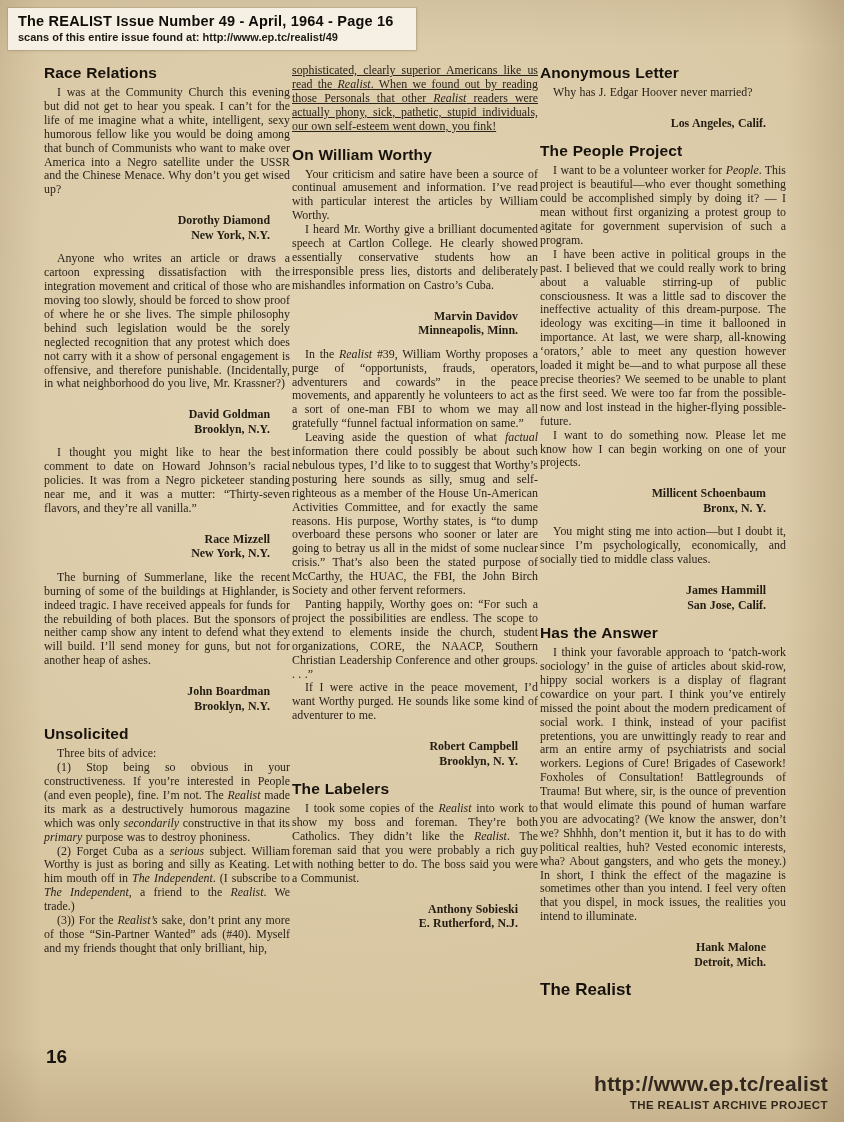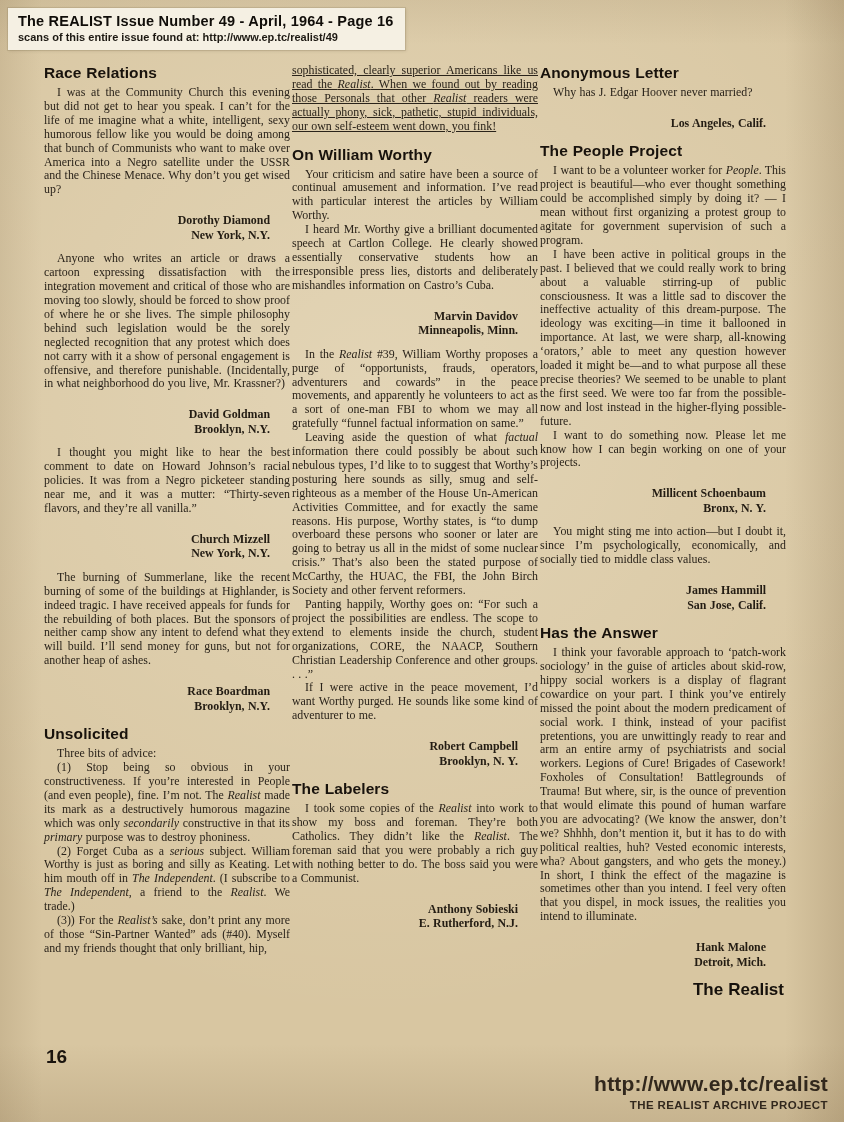--- a/index.html
+++ b/index.html
@@ -14,21 +14,21 @@
       linear-gradient(90deg, rgba(110,85,50,0.14), rgba(0,0,0,0) 5%, rgba(0,0,0,0) 93%, rgba(110,85,50,0.20)),
       linear-gradient(180deg, rgba(110,85,50,0.10), rgba(0,0,0,0) 4%, rgba(0,0,0,0) 93%, rgba(110,85,50,0.16));
     font-family: "Liberation Serif", serif;
     color: #2a231a;
   }
   .scan-label {
     position: absolute;
     left: 8px;
     top: 8px;
     background: #f5f0e3;
-    padding: 5px 11px 6px 10px;
+    padding: 5px 22px 6px 10px;
     box-shadow: 0 0 0 1px rgba(60,45,20,0.10), 1px 1px 3px rgba(60,45,20,0.15);
   }
   .scan-title {
     font-family: "Liberation Sans", sans-serif;
     font-weight: 700;
     font-size: 14.5px;
     line-height: 17px;
     color: #100d09;
     letter-spacing: 0.2px;
   }
@@ -78,21 +78,21 @@
     padding-right: 20px;
     margin: 16px 0 10px;
     line-height: 14.5px;
     color: #231c13;
   }
   .sig + .para { margin-top: 3px; }
   .brand {
     font-family: "Liberation Sans", sans-serif;
     font-weight: 700;
     font-size: 17px;
-    text-align: right;
+    text-align: left;
     padding-right: 2px;
     margin-top: 14px;
     color: #16110c;
   }
   .page-number {
     position: absolute;
     left: 46px;
     top: 1046px;
     font-family: "Liberation Sans", sans-serif;
     font-weight: 700;
@@ -139,26 +139,26 @@
           <div>Dorothy Diamond</div>
           <div>New York, N.Y.</div>
         </div>
         <p class="para">Anyone who writes an article or draws a cartoon expressing dissatisfaction with the integration movement and critical of those who are moving too slowly, should be forced to show proof of where he or she lives. The simple philosophy behind such legislation would be the sorely neglected recognition that any protest which does not carry with it a show of personal engagement is offensive, and therefore punishable. (Incidentally, in what neighborhood do you live, Mr. Krassner?)</p>
         <div class="sig">
           <div>David Goldman</div>
           <div>Brooklyn, N.Y.</div>
         </div>
         <p class="para">I thought you might like to hear the best comment to date on Howard Johnson’s racial policies. It was from a Negro picketeer standing near me, and it was a mutter: “Thirty-seven flavors, and they’re all vanilla.”</p>
         <div class="sig">
-          <div>Church Mizzell</div>
+          <div>Race Mizzell</div>
           <div>New York, N.Y.</div>
         </div>
         <p class="para">The burning of Summerlane, like the recent burning of some of the buildings at Highlander, is indeed tragic. I have received appeals for funds for the rebuilding of both places. But the sponsors of neither camp show any intent to defend what they will build. I’ll send money for guns, but not for another heap of ashes.</p>
         <div class="sig">
-          <div>Race Boardman</div>
+          <div>John Boardman</div>
           <div>Brooklyn, N.Y.</div>
         </div>
         <h2 class="heading">Unsolicited</h2>
         <p class="para">Three bits of advice:</p>
         <p class="para">(1) Stop being so obvious in your constructiveness. If you’re interested in People (and even people), fine. I’m not. The <em>Realist</em> made its mark as a destructively humorous magazine which was only <em>secondarily</em> constructive in that its <em>primary</em> purpose was to destroy phoniness.</p>
         <p class="para">(2) Forget Cuba as a <em>serious</em> subject. William Worthy is just as boring and silly as Keating. Let him mouth off in <em>The Independent</em>. (I subscribe to <em>The Independent</em>, a friend to the <em>Realist</em>. We trade.)</p>
         <p class="para">(3)) For the <em>Realist’s</em> sake, don’t print any more of those “Sin-Partner Wanted” ads (#40). Myself and my friends thought that only brilliant, hip,</p>
       </section>
     <section class="col">
         <p class="para flush">sophisticated, clearly superior Americans like us read the <em>Realist</em>. When we found out by reading those Personals that other <em>Realist</em> readers were actually phony, sick, pathetic, stupid individuals, our own self-esteem went down, you fink!</p>

